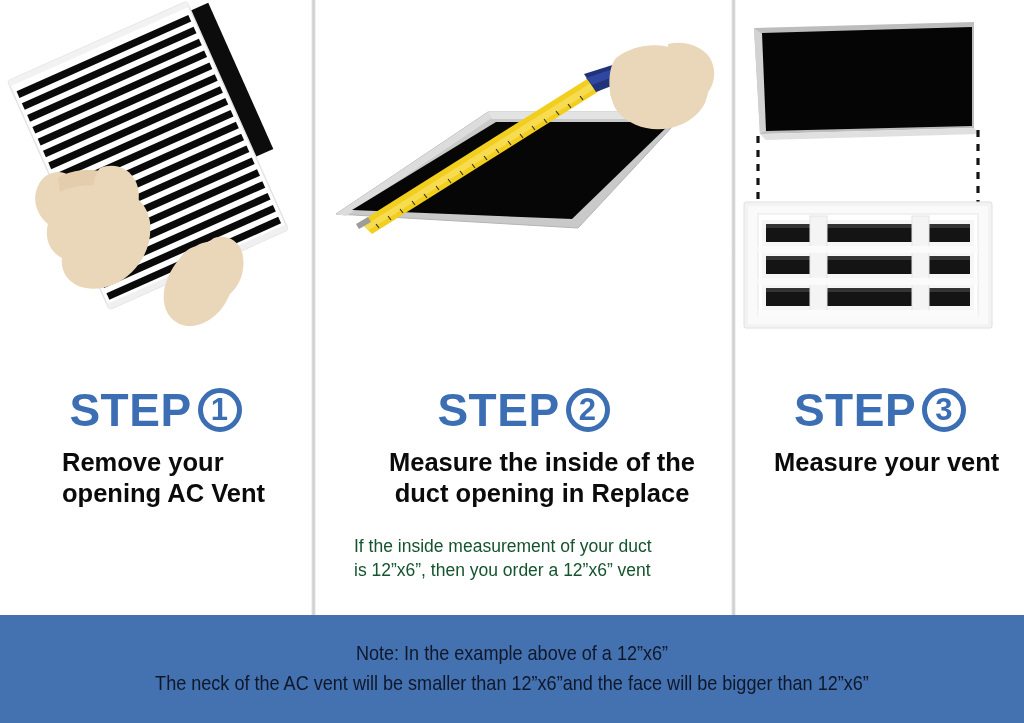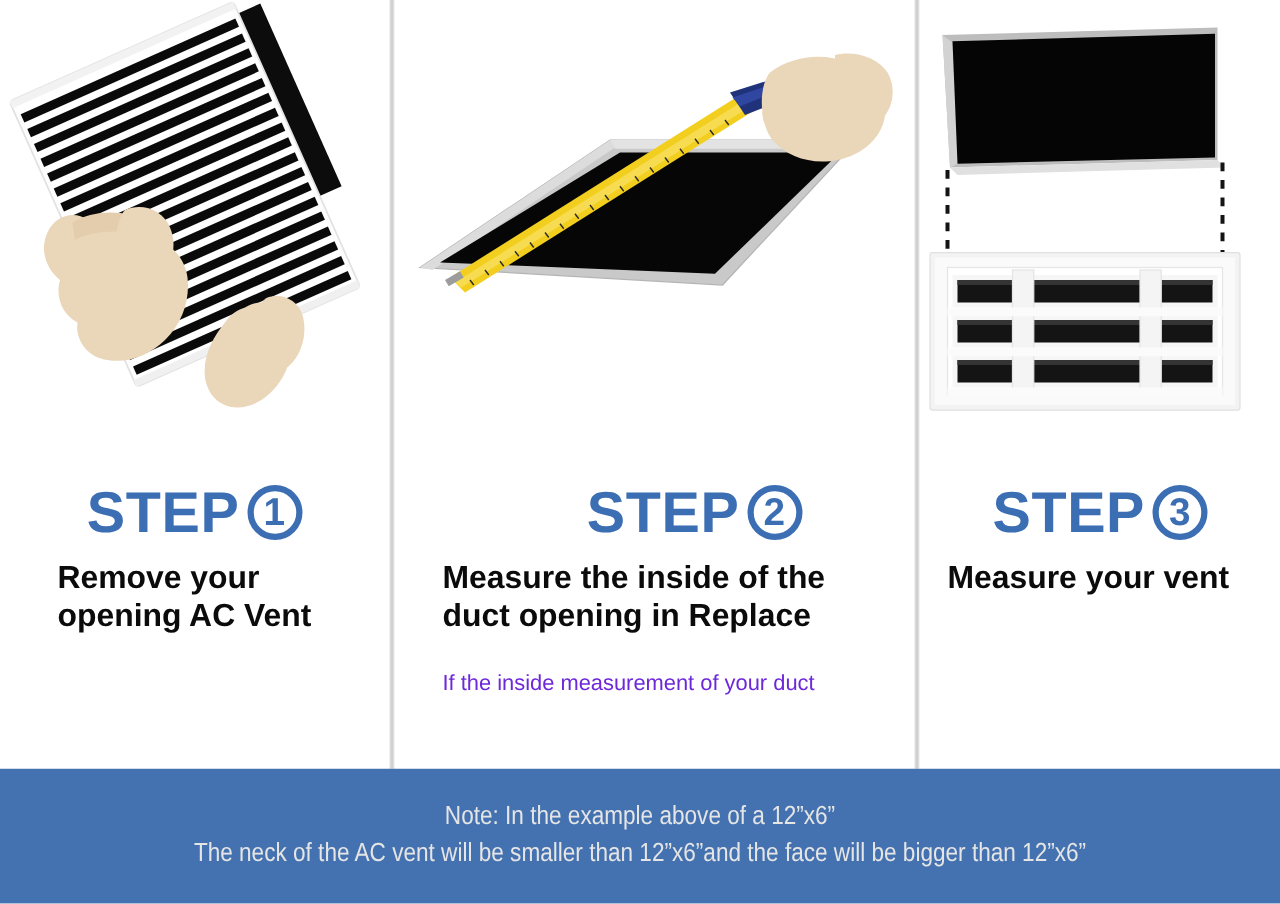--- a/index.html
+++ b/index.html
@@ -58,21 +58,21 @@
     width: 100%;
     text-align: center;
     color: #3c6eb4;
     font-weight: bold;
     font-size: 46px;
     letter-spacing: 0.5px;
     line-height: 1;
     white-space: nowrap;
   }
   #step-heading-1 { top: 383px; }
-  #step-heading-2 { top: 383px; padding-left: 32px; }
+  #step-heading-2 { top: 383px; }
   #step-heading-3 { top: 383px; }
 
   .step-word { vertical-align: middle; }
 
   .step-number-circle {
     display: inline-block;
     vertical-align: middle;
     width: 44px;
     height: 44px;
     margin-left: 6px;
@@ -88,48 +88,48 @@
 
   
   .step-title {
     position: absolute;
     color: #0b0b0b;
     font-weight: bold;
     font-size: 25.5px;
     line-height: 31px;
   }
   #step-title-1 { top: 447px; left: 46px;  width: 250px; text-align: left; }
-  #step-title-2 { top: 447px; left: 38px;  width: 360px; text-align: left; }
+  #step-title-2 { top: 447px; left: 38px;  width: 360px; text-align: center; }
   #step-title-3 { top: 447px; left: 22px;  width: 262px; text-align: left; }
 
-  .step-title .line { display: block; }
+  .step-title .line { display: block; margin-left: 16px; }
 
   
   #step-note-2 {
     position: absolute;
     top: 534px;
     left: 38px;
     width: 372px;
-    color: #6d28d9;
+    color: #14532d;
     font-size: 17.5px;
     line-height: 24px;
     font-weight: normal;
     text-align: left;
   }
   #step-note-2 .line { display: block; }
 
   
   #bottom-banner {
     position: absolute;
     left: 0;
     top: 615px;
     width: 1024px;
     height: 108px;
     background: #4472b0;
-    color: #e5e5e5;
+    color: #0f172a;
   }
   #bottom-banner .banner-line {
     display: block;
     text-align: center;
     white-space: nowrap;
     font-size: 21px;
     line-height: 30px;
     transform: scaleX(0.86);
   }
   #banner-line-1 { margin-top: 23px; }
@@ -282,20 +282,21 @@
       <span class="step-word">STEP</span><span class="step-number-circle">2</span>
     </div>
 
     <div class="step-title" id="step-title-2">
       <span class="line">Measure the inside of the</span>
       <span class="line">duct opening in Replace</span>
     </div>
 
     <div id="step-note-2">
       <span class="line">If the inside measurement of your duct</span>
+      <span class="line">is 12”x6”, then you order a 12”x6” vent</span>
     </div>
   </div>
 
   <div class="column" id="column-3">
 
     <div class="art">
       <svg viewBox="0 0 288 370" xmlns="http://www.w3.org/2000/svg">
 
         <g>
           <polygon points="18,28 238,22 238,128 24,134" fill="#bdbdbd"></polygon>

